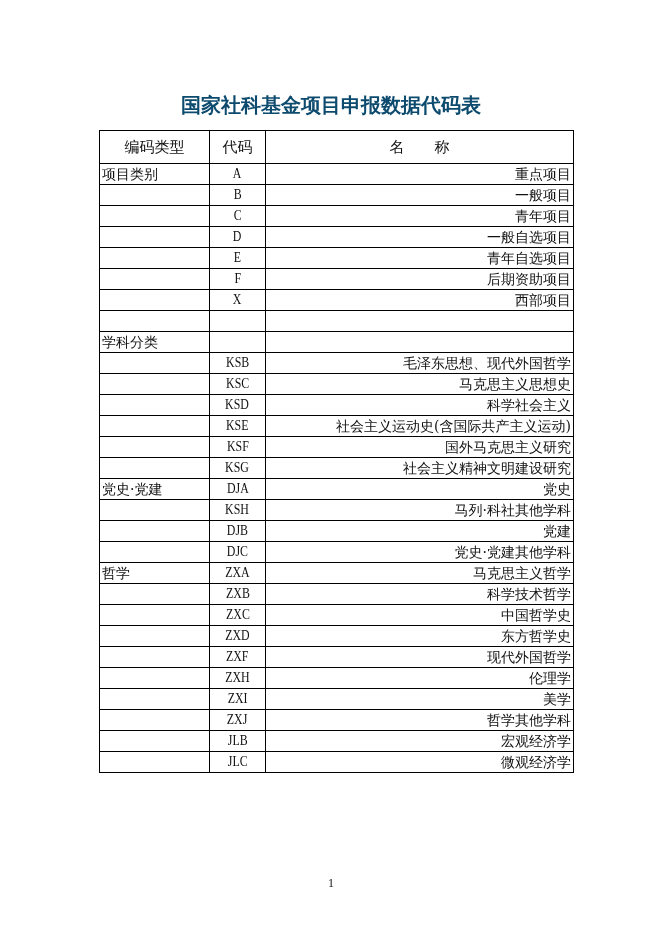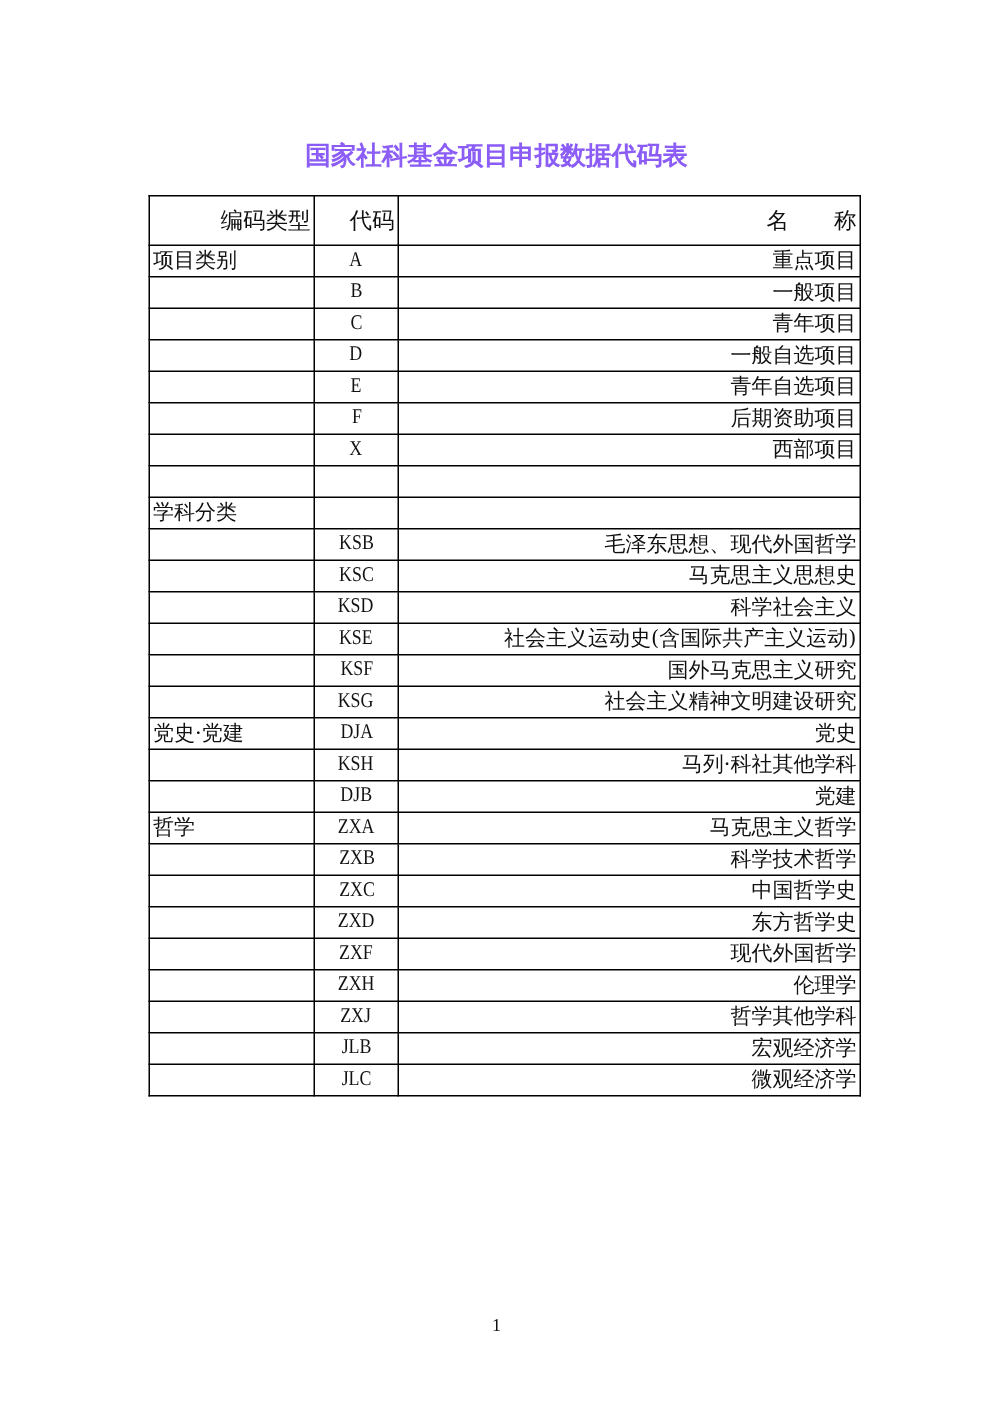--- a/index.html
+++ b/index.html
@@ -1,26 +1,26 @@
 <!DOCTYPE html>
 <html><head>
 <meta charset="utf-8">
 <style>
   html, body { margin: 0; padding: 0; background: #ffffff; }
   body { width: 662px; height: 936px; position: relative; overflow: hidden;
          font-family: "DejaVu Serif", "Liberation Serif", serif; color: #111; }
   .title { position: absolute; top: 92px; left: 0; width: 662px; text-align: center;
            font-family: "DejaVu Sans", "Liberation Sans", sans-serif; font-weight: bold;
-           font-size: 17px; letter-spacing: 0px; color: #8b5cf6; }
+           font-size: 20px; letter-spacing: 0px; color: #0c4a6e; }
   table.codes { position: absolute; top: 130px; left: 99px; border-collapse: collapse;
                 table-layout: fixed; width: 474px; }
   table.codes td, table.codes th { border: 1px solid #000; padding: 0 2px; height: 20px;
                 font-size: 14px; line-height: 20px; white-space: nowrap; overflow: hidden; }
   table.codes th { height: 32px; font-weight: normal; font-family: "DejaVu Sans", "Liberation Sans", sans-serif;
-                font-size: 15px; text-align: right; }
+                font-size: 15px; text-align: center; }
   col.c1 { width: 110px; } col.c2 { width: 56px; } col.c3 { width: 308px; }
   td.cat { text-align: left; }
   td.cat.bold { font-weight: normal; font-family: "DejaVu Sans", "Liberation Sans", sans-serif; }
   td.code { text-align: center; font-family: "Liberation Serif", "DejaVu Serif", serif; font-size: 13px; transform-origin: center; }
   td.code span { display: inline-block; transform: scaleX(0.85); }
   td.name { text-align: right; }
   .page-num { position: absolute; top: 876px; left: 0; width: 662px; text-align: center;
               font-size: 12px; font-family: "Liberation Serif", serif; }
 </style>
 </head>
@@ -126,20 +126,25 @@
         <td class="cat"></td>
         <td class="code"><span>KSH</span></td>
         <td class="name">马列·科社其他学科</td>
       </tr>
       <tr>
         <td class="cat"></td>
         <td class="code"><span>DJB</span></td>
         <td class="name">党建</td>
       </tr>
       <tr>
+        <td class="cat"></td>
+        <td class="code"><span>DJC</span></td>
+        <td class="name">党史·党建其他学科</td>
+      </tr>
+      <tr>
         <td class="cat">哲学</td>
         <td class="code"><span>ZXA</span></td>
         <td class="name">马克思主义哲学</td>
       </tr>
       <tr>
         <td class="cat"></td>
         <td class="code"><span>ZXB</span></td>
         <td class="name">科学技术哲学</td>
       </tr>
       <tr>
@@ -157,20 +162,25 @@
         <td class="code"><span>ZXF</span></td>
         <td class="name">现代外国哲学</td>
       </tr>
       <tr>
         <td class="cat"></td>
         <td class="code"><span>ZXH</span></td>
         <td class="name">伦理学</td>
       </tr>
       <tr>
         <td class="cat"></td>
+        <td class="code"><span>ZXI</span></td>
+        <td class="name">美学</td>
+      </tr>
+      <tr>
+        <td class="cat"></td>
         <td class="code"><span>ZXJ</span></td>
         <td class="name">哲学其他学科</td>
       </tr>
       <tr>
         <td class="cat"></td>
         <td class="code"><span>JLB</span></td>
         <td class="name">宏观经济学</td>
       </tr>
       <tr>
         <td class="cat"></td>

